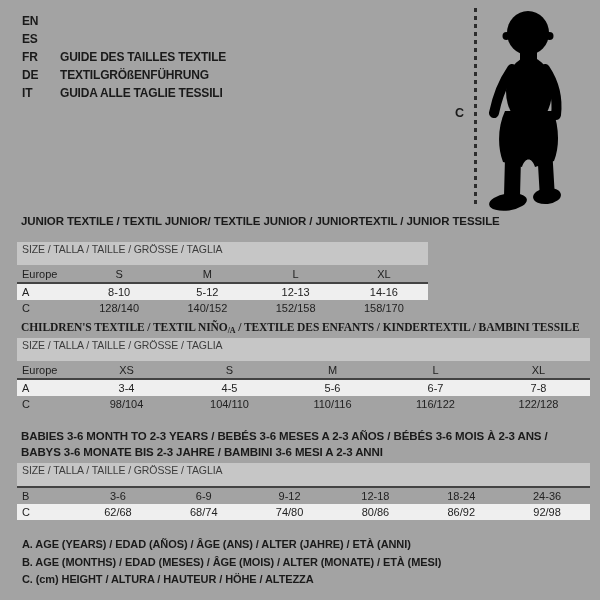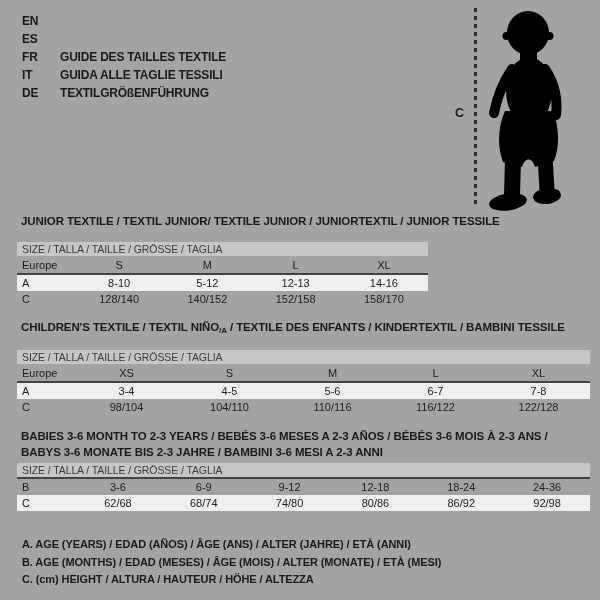--- a/index.html
+++ b/index.html
@@ -19,24 +19,24 @@
   }
   .fig-label{position:absolute;left:455px;top:106px;font-weight:bold;font-size:12.5px;}
   .toddler{position:absolute;left:484px;top:8px;}
   
   .tbl{position:absolute;left:17px;}
   .tbl-0{top:214px;width:411px;}
   .tbl-1{top:320px;width:573px;}
   .tbl-2{top:428px;width:573px;}
   .t-title{font-weight:bold;font-size:11.5px;line-height:14px;margin-left:4px;letter-spacing:-0.1px;white-space:nowrap;}
   .tbl-0 .t-title{margin-bottom:14px;}
-  .tbl-1 .t-title{margin-bottom:12px;}
+  .tbl-1 .t-title{font-family:Liberation Serif, serif;}
   .tbl-2 .t-title{margin-bottom:3px;line-height:16px;}
   .t-title .sub{font-size:8px;vertical-align:-2px;}
-  .size-bar{height:14px;line-height:14px;background:#c6c6c6;color:#3c3c3c;font-size:10.5px;padding-left:5px;letter-spacing:-0.1px;}
+  .size-bar{height:23px;line-height:14px;background:#c6c6c6;color:#3c3c3c;font-size:10.5px;padding-left:5px;letter-spacing:-0.1px;}
   .grid-row{display:grid;align-items:center;font-size:11px;color:#222;}
   .grid-row .cell{text-align:center;}
   .grid-row .label{text-align:left;padding-left:5px;}
   .europe-row{height:17px;}
   .sep{height:2px;background:#434343;}
   .data-row{height:16px;}
   .data-row.shaded{background:#efefef;}
   
   #footnotes{position:absolute;left:22px;top:536px;font-weight:bold;font-size:11px;line-height:17.5px;letter-spacing:-0.1px;}
   .fn-line{white-space:nowrap;}
@@ -51,26 +51,26 @@
         <span class="lang-code">EN</span>
       </div>
       <div class="lang-row">
         <span class="lang-code">ES</span>
       </div>
       <div class="lang-row">
         <span class="lang-code">FR</span>
         <span class="lang-label">GUIDE DES TAILLES TEXTILE</span>
       </div>
       <div class="lang-row">
+        <span class="lang-code">DE</span>
+        <span class="lang-label">TEXTILGRÖßENFÜHRUNG</span>
+      </div>
+      <div class="lang-row">
         <span class="lang-code">IT</span>
         <span class="lang-label">GUIDA ALLE TAGLIE TESSILI</span>
-      </div>
-      <div class="lang-row">
-        <span class="lang-code">DE</span>
-        <span class="lang-label">TEXTILGRÖßENFÜHRUNG</span>
       </div>
     </div>
 
   <div class="dash-line"></div>
   <span class="fig-label">C</span>
 
   <svg class="toddler" width="88" height="204" viewBox="0 0 88 204" aria-hidden="true">
     <g fill="#000000" stroke="none">
       <ellipse cx="44" cy="25" rx="21" ry="22"></ellipse>
       <circle cx="22.5" cy="28" r="4"></circle>

